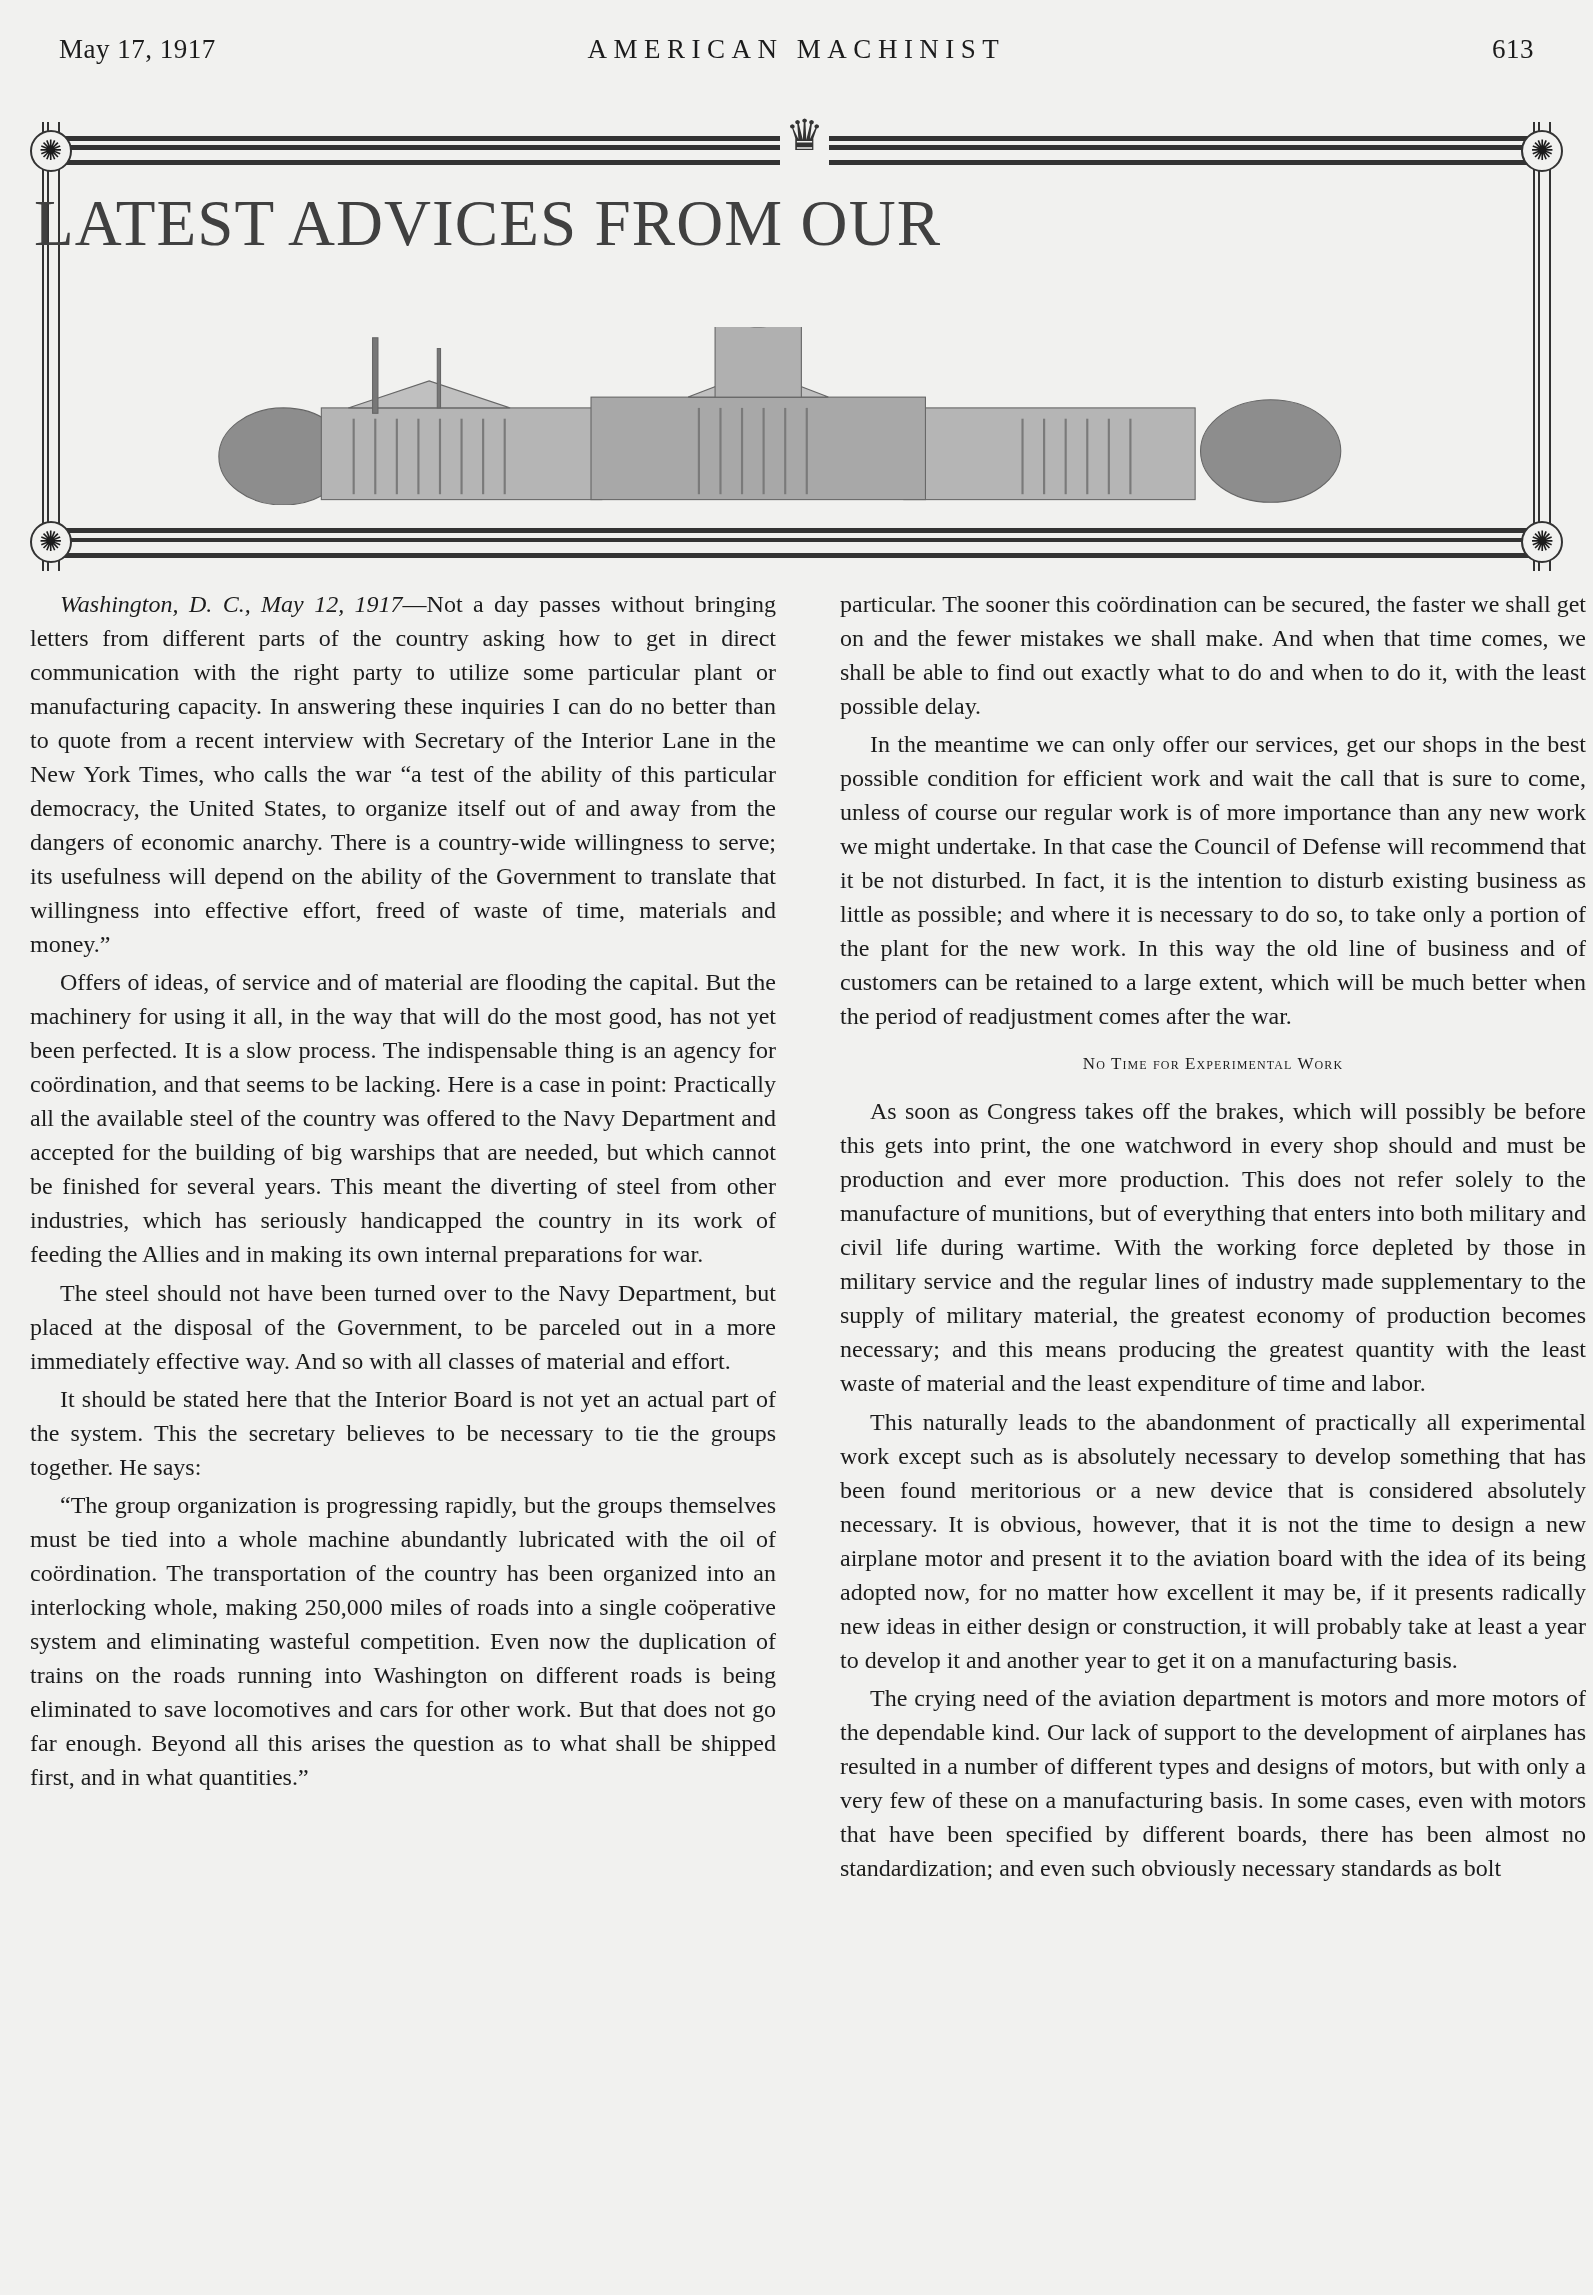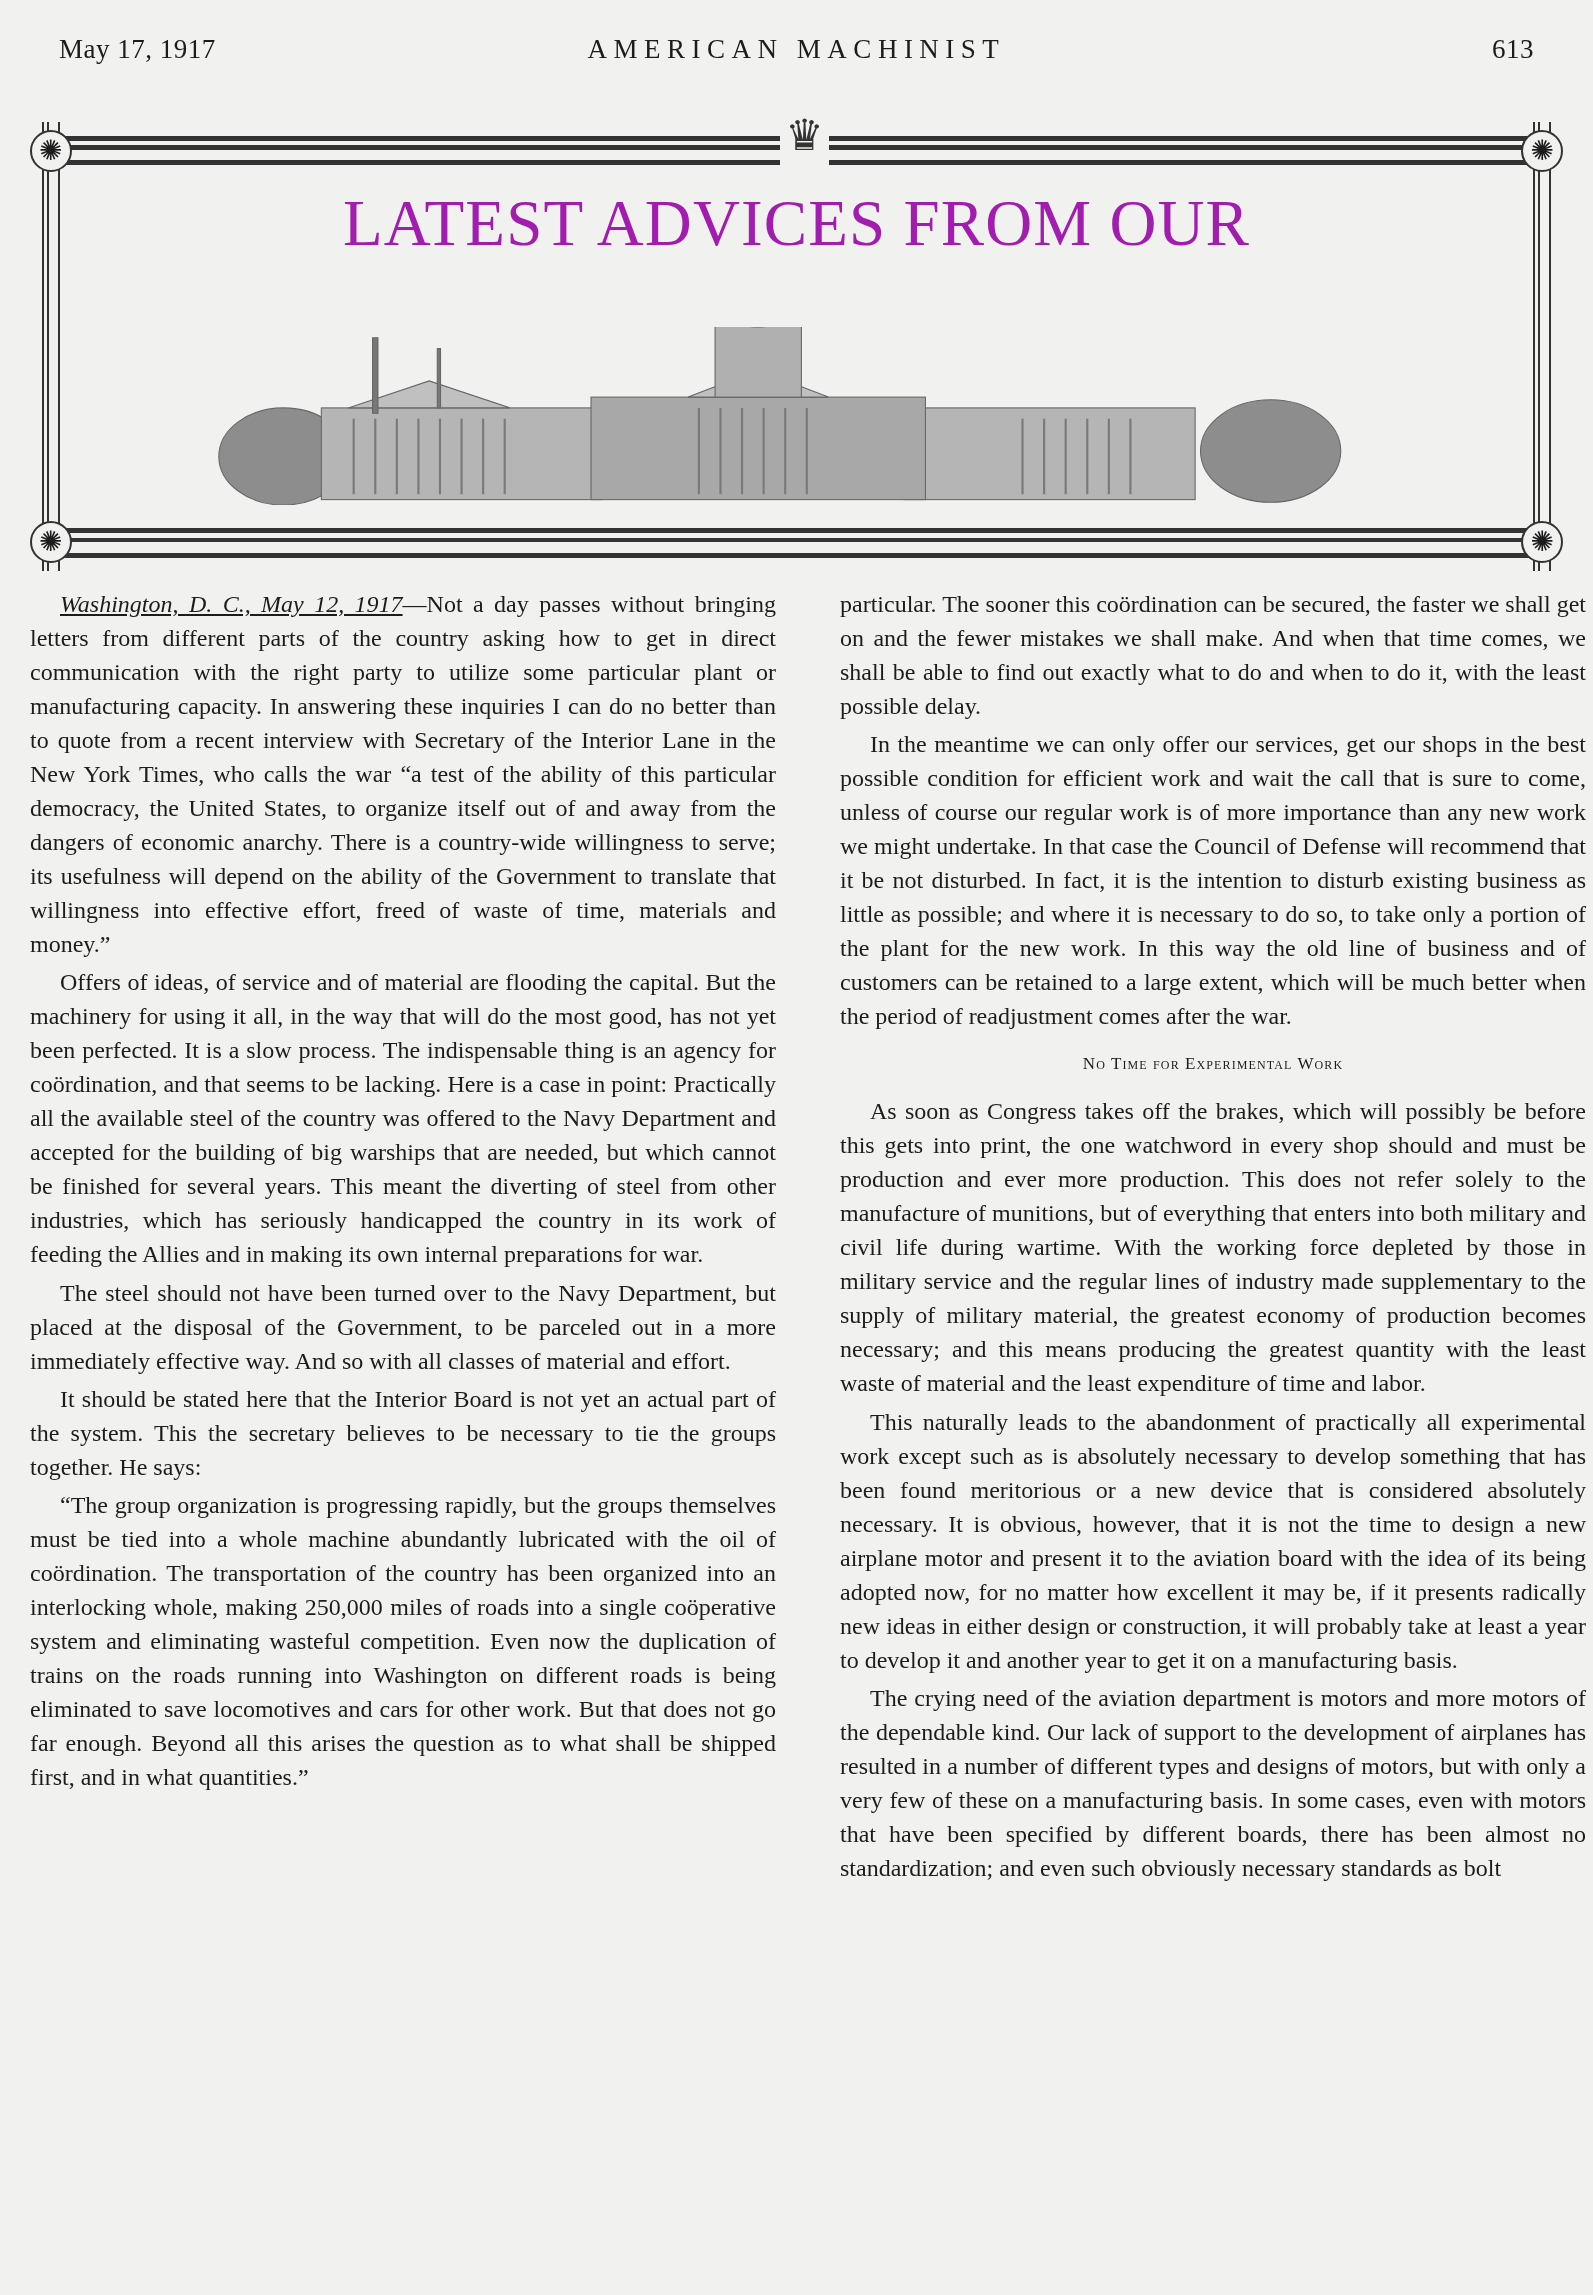--- a/index.html
+++ b/index.html
@@ -28,38 +28,38 @@
   .rule-bottom { bottom: 13.5px; }
   .pillar { position: absolute; top: 0; bottom: 0; width: 14px;
     border-left: 2.7px solid #333; border-right: 2.7px solid #333; }
   .pillar::after { content: ""; position: absolute; left: 3.2px; width: 2.2px; top: 0; bottom: 0; background: #333; }
   .pillar.left { left: 8px; }
   .pillar.right { right: 8px; }
   .rosette { position: absolute; width: 38px; height: 38px; border: 2.7px solid #333; border-radius: 50%;
     background: #f1f1ef; font-size: 28px; line-height: 38px; text-align: center; }
   .eagle { position: absolute; left: 746px; top: -16px; width: 49px; height: 59px; font-size: 43px; text-align: center; line-height: 59px; color: #333; background: #f1f1ef; }
   .banner-title {
-    position: absolute; left: 0; right: 0; top: 65px; text-align: center;
+    position: absolute; left: 0; right: 0; top: 65px; text-align: left;
     font-family: "Liberation Serif", serif; font-size: 65px; line-height: 73px;
-    color: #a21caf; letter-spacing: 1.1px;
+    color: #404040; letter-spacing: 1.1px;
   }
   .capitol {
     position: absolute; left: 178px; top: 205px; width: 1141px; height: 178px;
   }
 
   .col {
     position: absolute; top: 587px; width: 746px;
     font-size: 24px; line-height: 34px; text-align: justify;
   }
   .col.left { left: 30px; }
   .col.right { left: 840px; width: 746px; }
   .col p { margin: 0; text-indent: 30px; }
   .col p.noindent { text-indent: 0; }
   .col p + p { margin-top: 4.3px; }
-  .dateline { font-style: italic; text-decoration: underline; }
+  .dateline { font-style: italic; }
   .subhead {
     text-align: center; font-size: 17px; letter-spacing: 1.1px; margin: 14px 0 13px 0;
     font-variant: small-caps;
   }
 </style>
 </head>
 <body>
 
 <div class="running-head">
   <span class="date">May 17, 1917</span>

